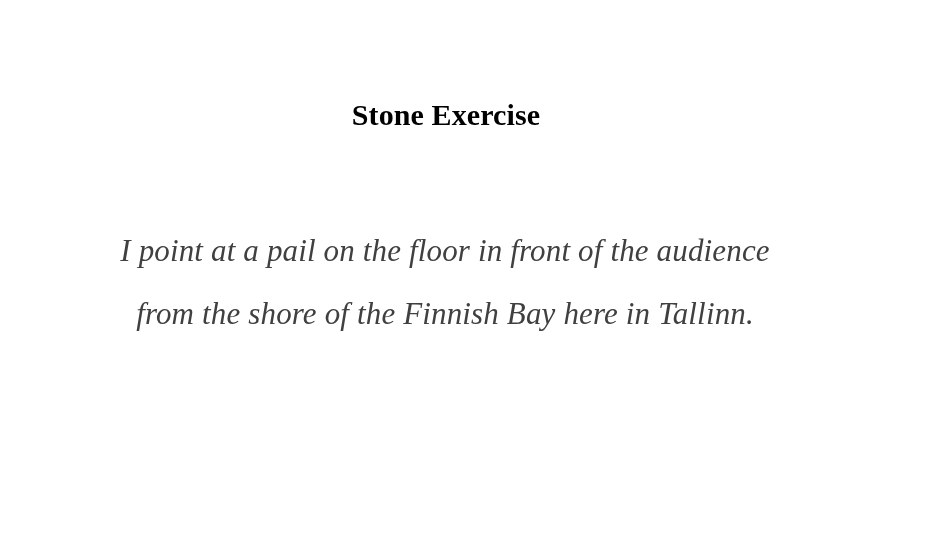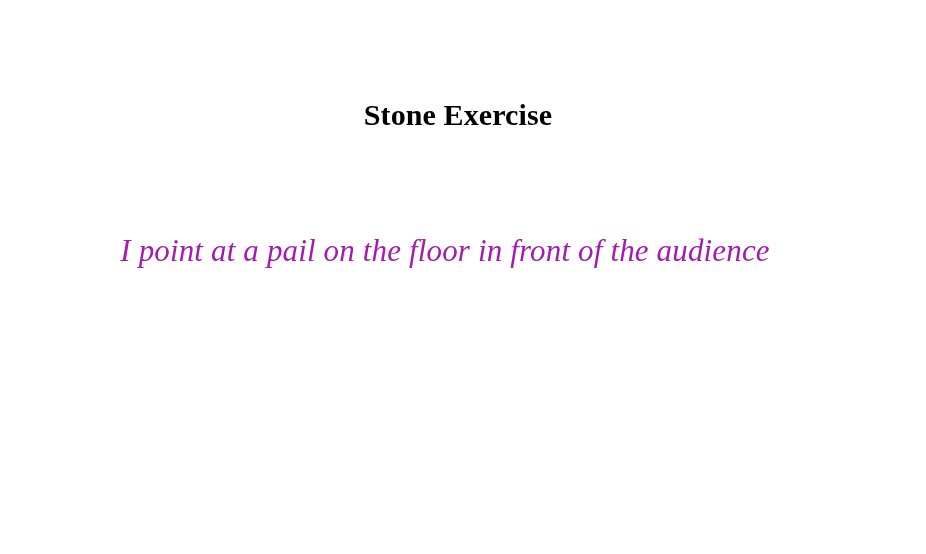--- a/index.html
+++ b/index.html
@@ -25,21 +25,21 @@
 
   .poem-block {
     position: absolute;
     left: 0;
     top: 0;
     width: 926px;
   }
 
   .poem-title {
     position: absolute;
-    left: 12px;
+    left: 0;
     top: 95px;
     width: 892px;            
     text-align: center;
     font-family: "Liberation Serif", "DejaVu Serif", serif;
     font-weight: bold;
     font-style: normal;
     font-size: 30px;
     line-height: 40px;
     color: #000000;
     letter-spacing: 0.1px;
@@ -53,33 +53,34 @@
     width: 890px;            
     text-align: center;
   }
 
   .poem-line {
     font-family: "Liberation Serif", "DejaVu Serif", serif;
     font-style: italic;
     font-weight: normal;
     font-size: 31px;
     line-height: 62.5px;
-    color: #a21caf;
+    color: #404040;
     white-space: nowrap;
     letter-spacing: 0.15px;
   }
 </style>
 </head>
 <body>
 
 <div class="page">
 
   <div class="poem-block">
 
     <div class="poem-title">Stone Exercise</div>
 
     <div class="poem-body">
       <div class="poem-line">I point at a pail on the floor in front of the audience</div>
+      <div class="poem-line">from the shore of the Finnish Bay here in Tallinn.</div>
     </div>
 
   </div>
 
 </div>
 
 </body></html>

